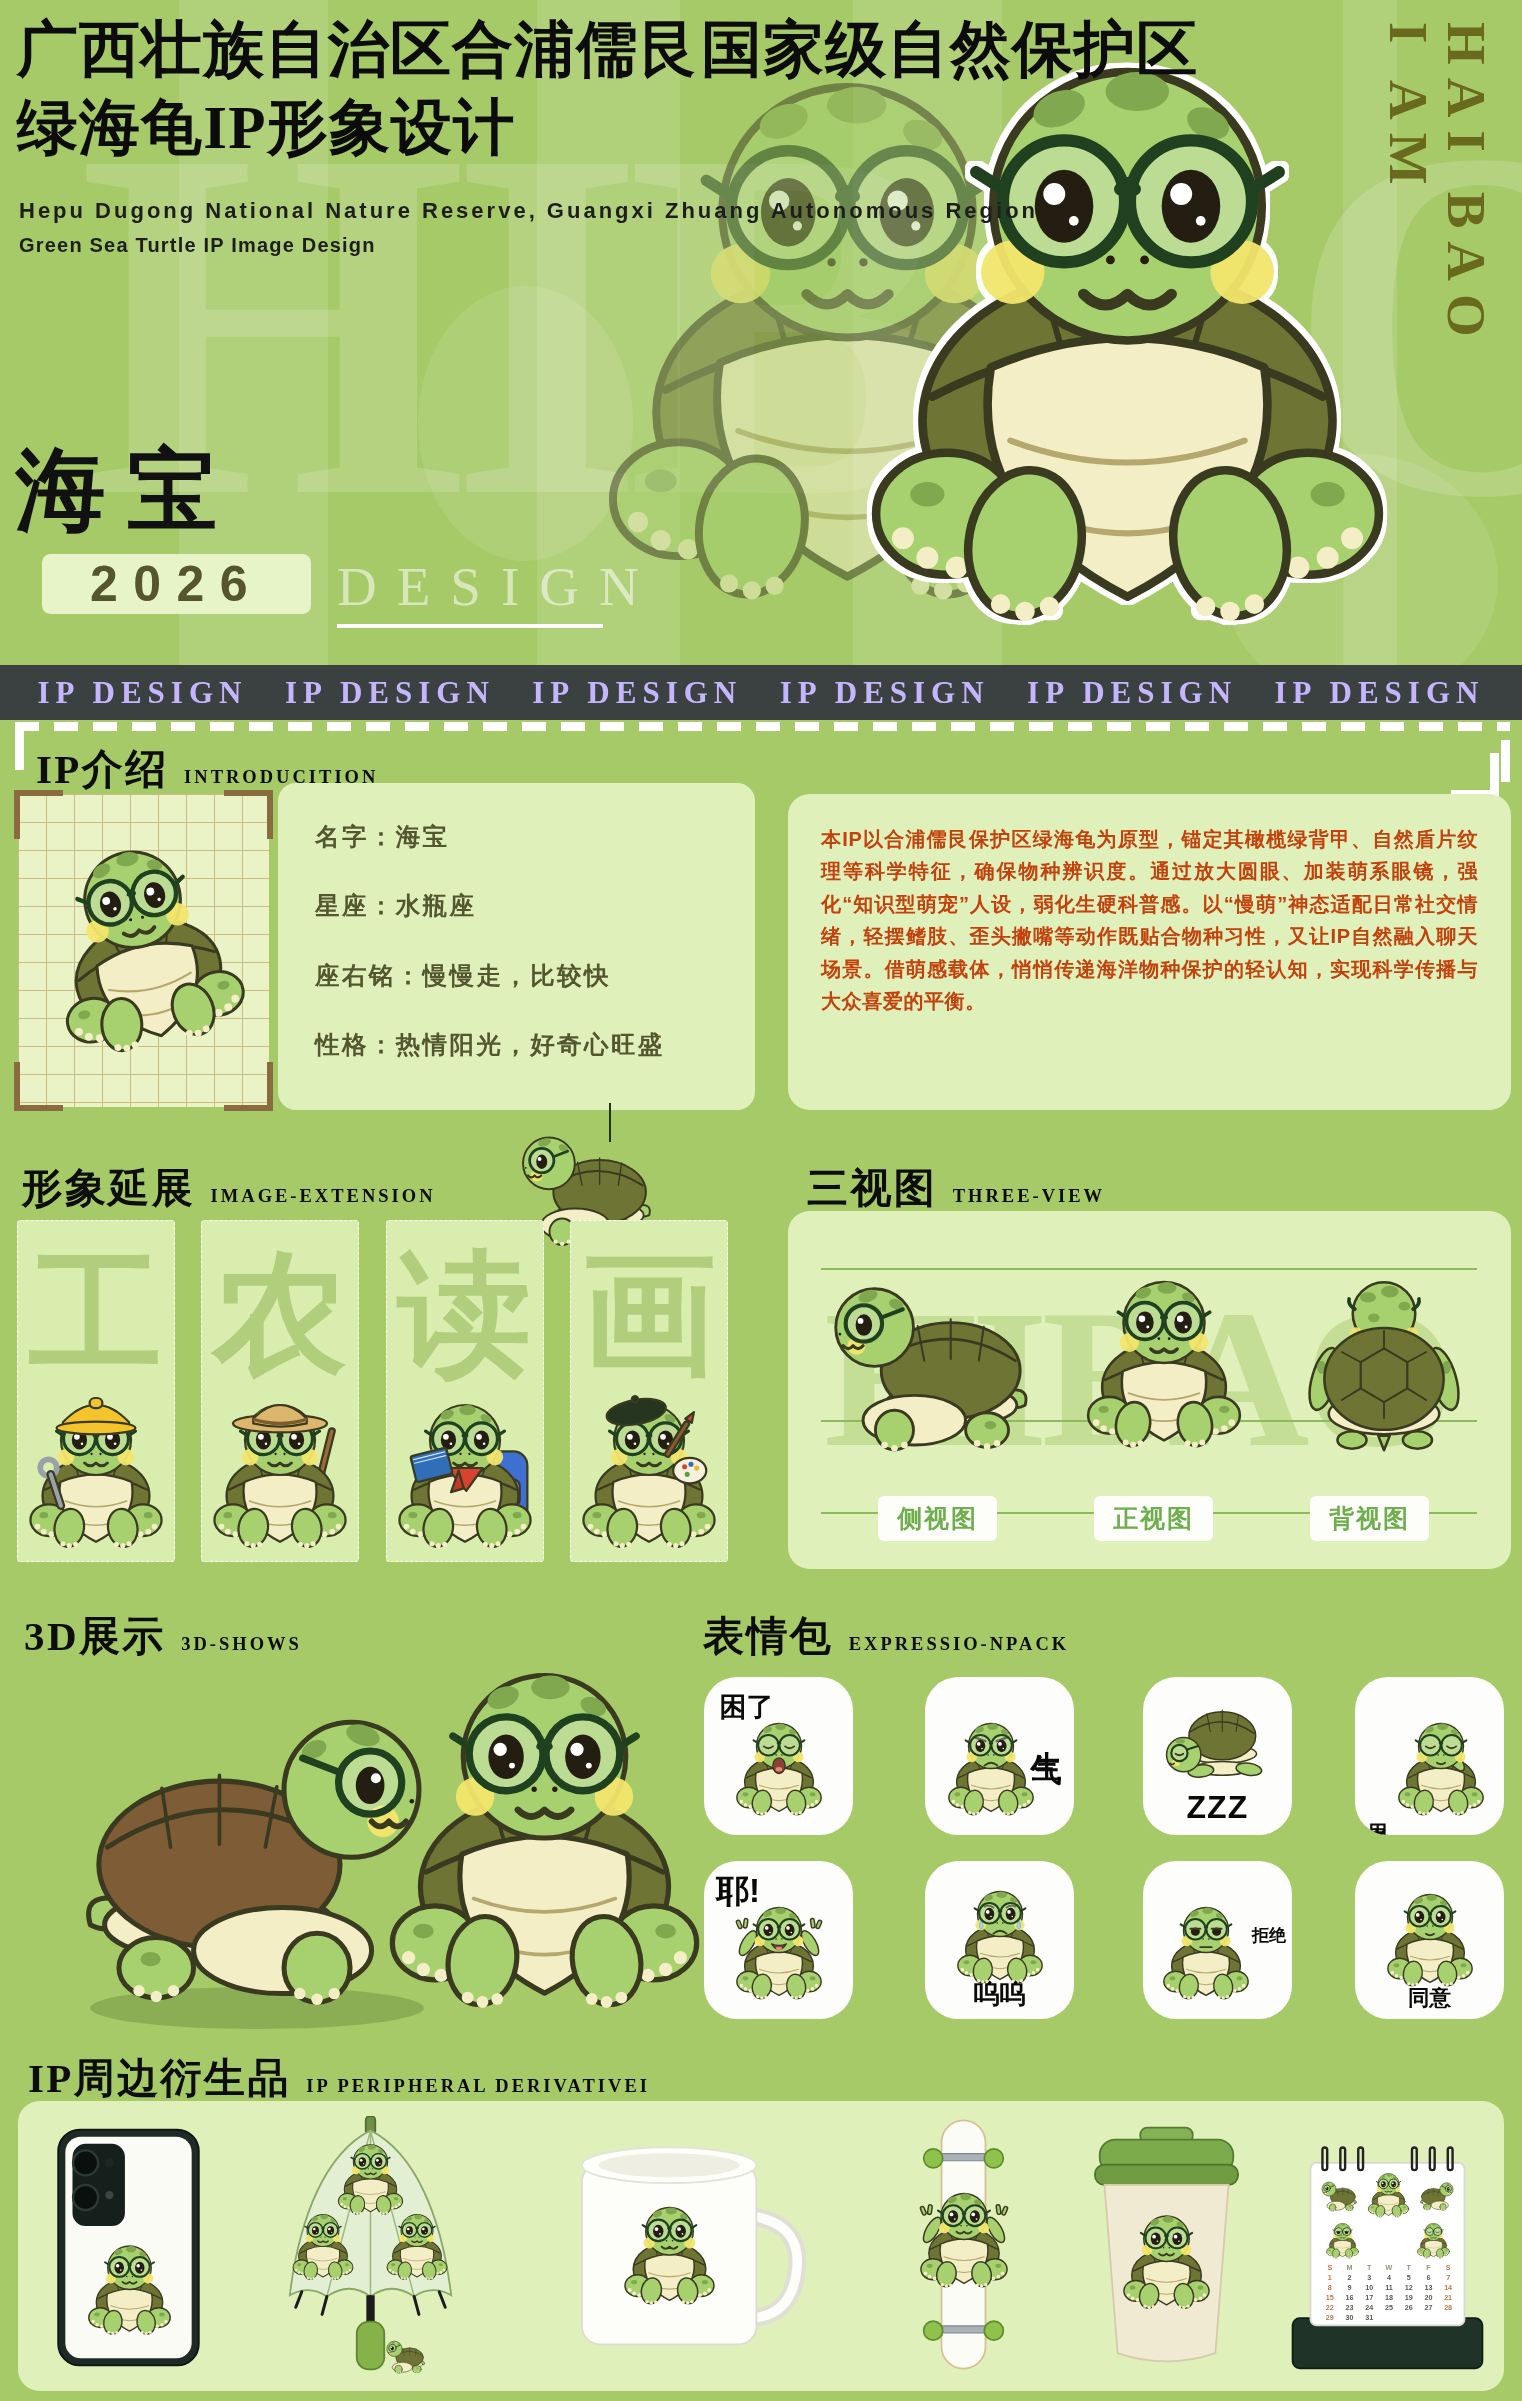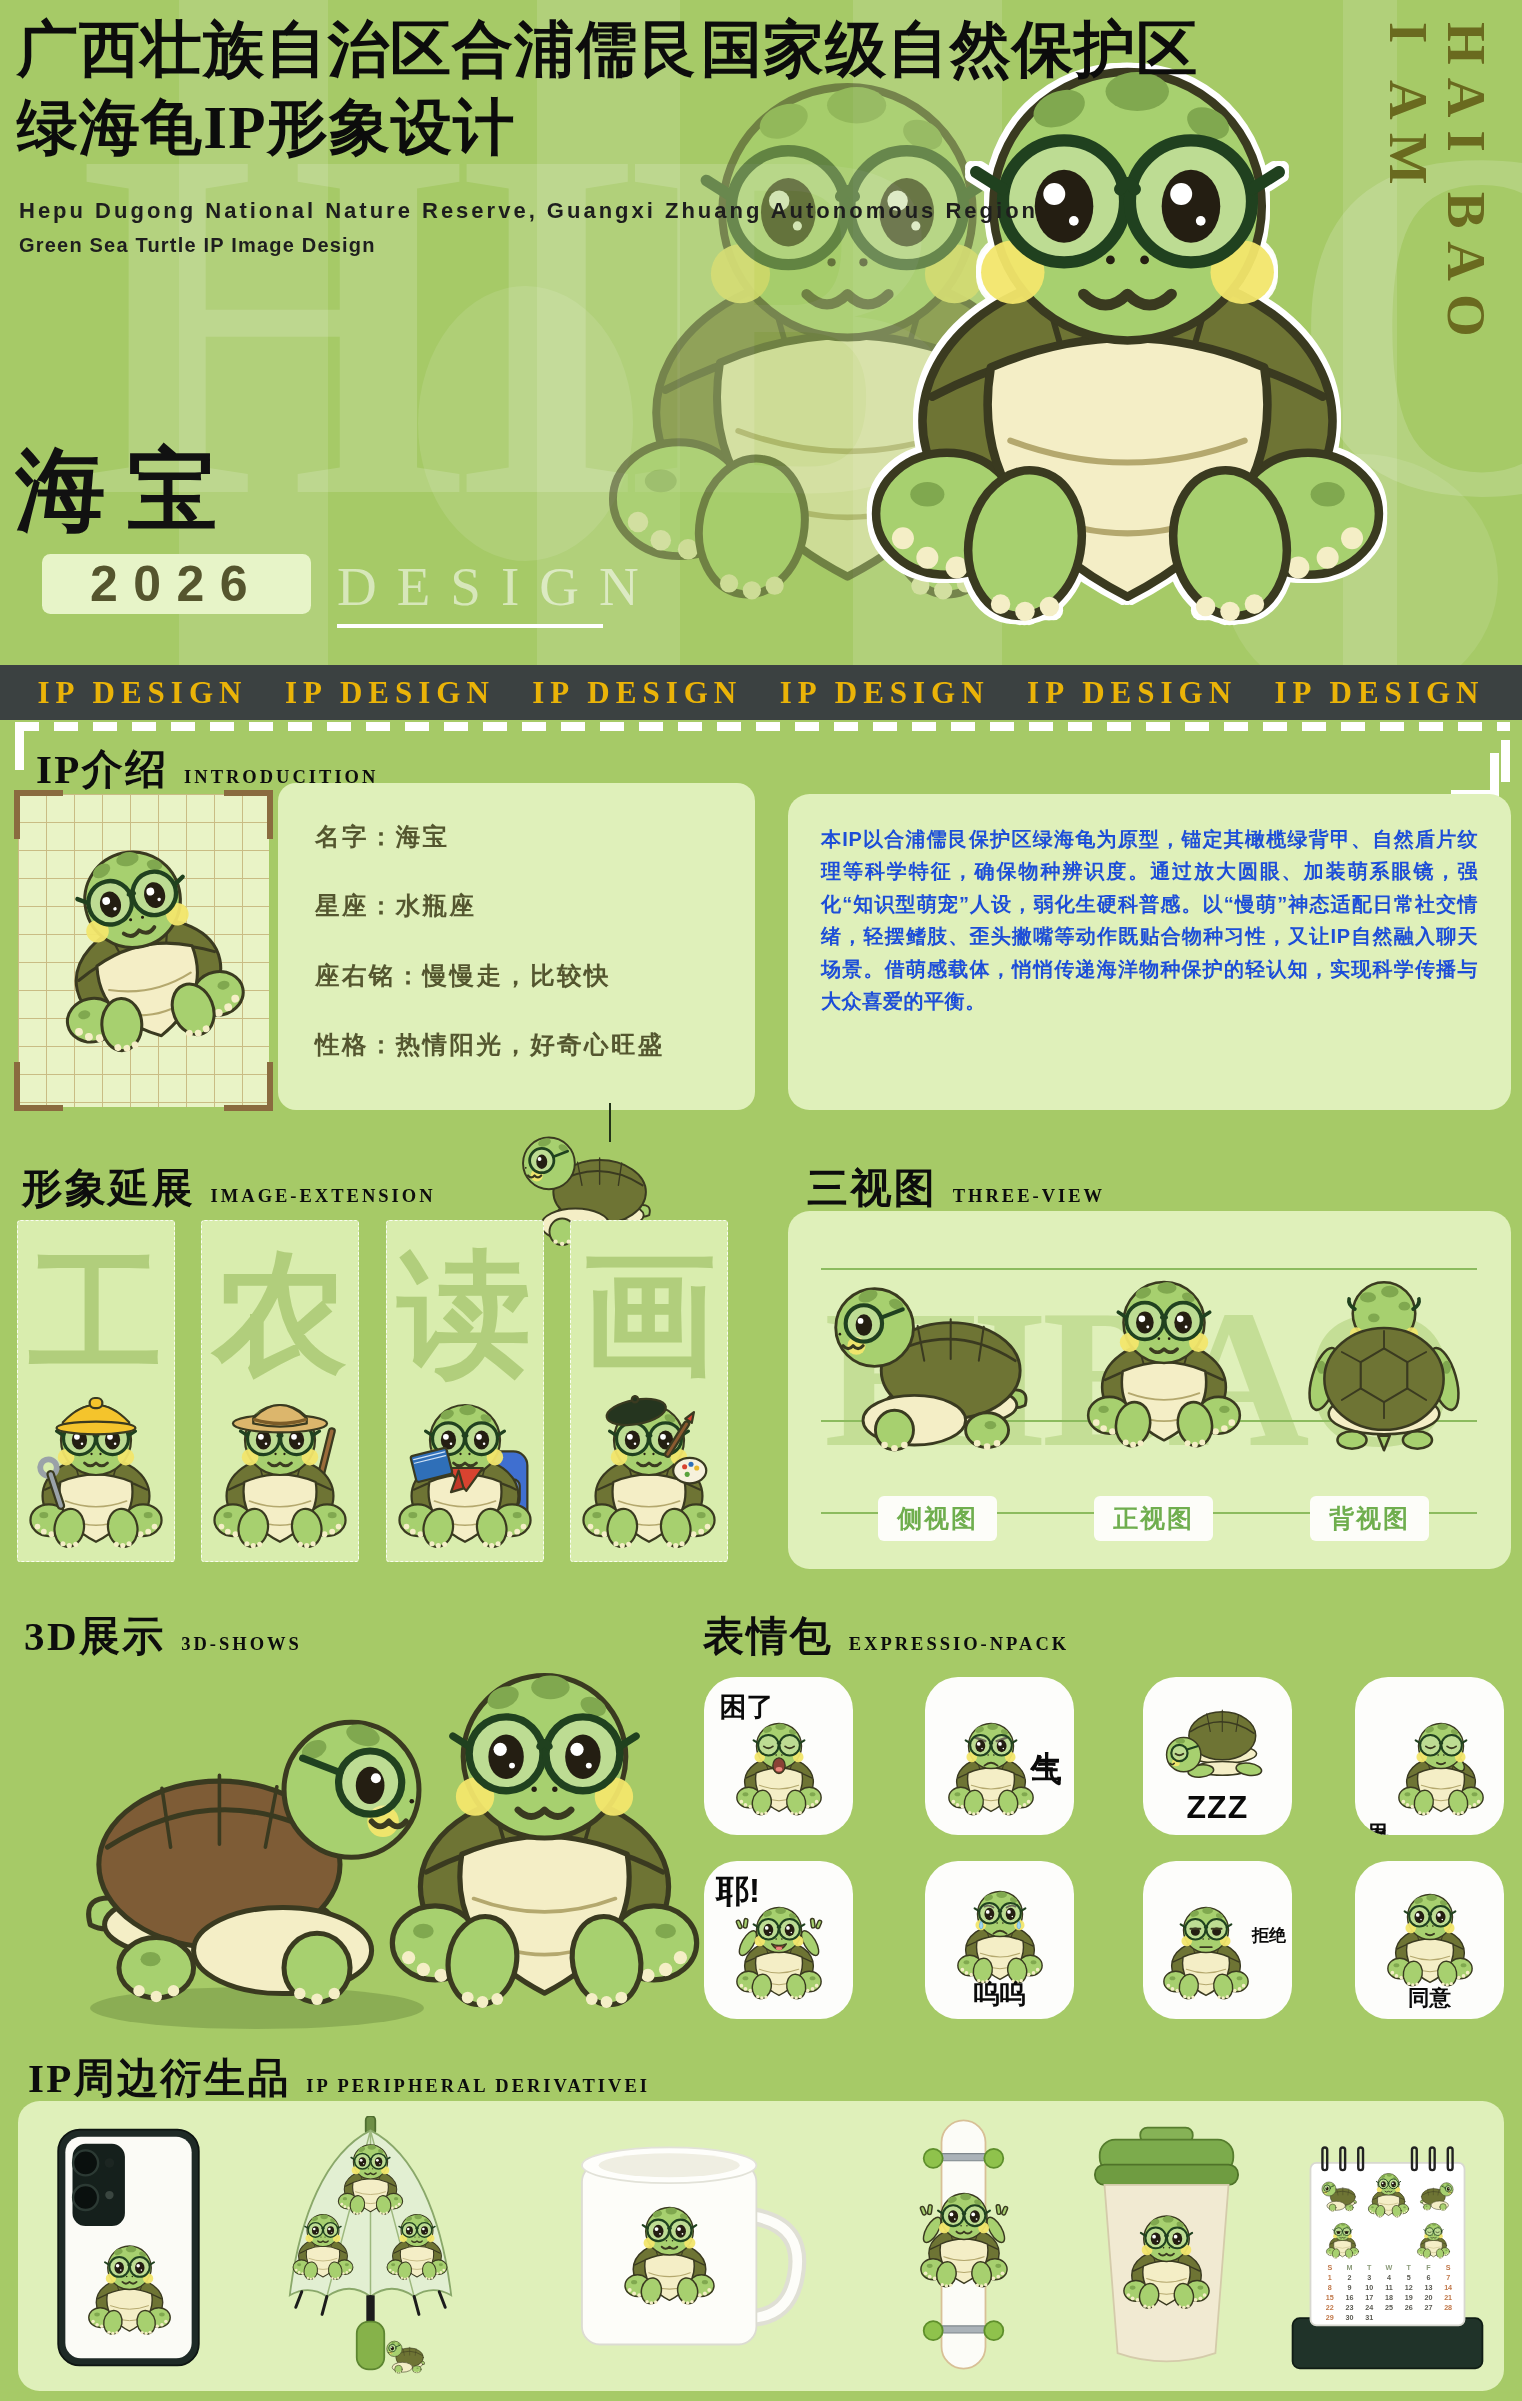--- a/index.html
+++ b/index.html
@@ -26,21 +26,21 @@
   .side-text{position:absolute;right:27.5px;top:21.5px;writing-mode:vertical-lr;
           font:900 55px "Liberation Serif",serif;color:#6a6a1f;letter-spacing:13px;line-height:1.05;
           white-space:pre-line;}
   .tsl svg{width:100%;height:100%;display:block;}
   .outlined{filter:drop-shadow(4.2px 0 0 #fff) drop-shadow(-4.2px 0 0 #fff)
            drop-shadow(0 4.2px 0 #fff) drop-shadow(0 -4.2px 0 #fff);}
   .ghost{opacity:.5;}
   
   .banner{position:absolute;left:0;top:665px;width:1522px;height:55px;background:#3b4141;
           display:flex;align-items:center;justify-content:space-evenly;}
-  .banner-item{font:700 31px "Liberation Serif",serif;color:#eab308;letter-spacing:6px;white-space:nowrap;}
+  .banner-item{font:700 31px "Liberation Serif",serif;color:#c4b5fd;letter-spacing:6px;white-space:nowrap;}
   .dash-line{position:absolute;left:15px;top:722px;width:1495px;height:9px;
           background:repeating-linear-gradient(90deg,#fff 0 24px,transparent 24px 39px);}
   .dash-cap{position:absolute;background:#fff;}
   
   .sec-head{position:absolute;white-space:nowrap;}
   .sec-head .zh{font:900 41px "Liberation Serif",serif;color:#0d0d0d;letter-spacing:2.4px;}
   .sec-head .en{font:700 18.5px "Liberation Serif",serif;color:#0d0d0d;letter-spacing:3px;margin-left:15.5px;}
   
   .grid-panel{position:absolute;left:18px;top:794px;width:251px;height:313px;background:#e9f3c6;
       background-image:linear-gradient(#c9bc84 0.9px,transparent 0.9px),
@@ -50,21 +50,21 @@
   .c-tl{border-top:6.6px solid #8a6b3f;border-left:6.6px solid #8a6b3f;}
   .c-tr{border-top:6.6px solid #8a6b3f;border-right:6.6px solid #8a6b3f;}
   .c-bl{border-bottom:6.6px solid #8a6b3f;border-left:6.6px solid #8a6b3f;}
   .c-br{border-bottom:6.6px solid #8a6b3f;border-right:6.6px solid #8a6b3f;}
   .info-panel{position:absolute;left:278px;top:783px;width:477px;height:327px;background:#dff0ba;
       border-radius:18px;display:flex;flex-direction:column;justify-content:space-evenly;
       padding:0 0 12px 37px;box-sizing:border-box;}
   .info-line{font:800 24.5px "Liberation Sans",sans-serif;color:#54562f;letter-spacing:2.4px;}
   .stmt-panel{position:absolute;left:788px;top:794px;width:723px;height:316px;background:#dff0ba;
       border-radius:21.5px;box-sizing:border-box;padding:29px 33px;}
-  .stmt-par{font:800 20px "Liberation Sans",sans-serif;color:#1d4ed8;line-height:1.62;
+  .stmt-par{font:800 20px "Liberation Sans",sans-serif;color:#c2410c;line-height:1.62;
       text-align:justify;letter-spacing:0.6px;}
   .stmt-corner{position:absolute;left:1451px;top:753px;width:39px;height:37px;
       border-right:9px solid #fff;border-bottom:9px solid #fff;}
   
   .ext-card{position:absolute;top:1220px;width:156px;height:340px;background:#d9edae;
       border:1.8px dashed rgba(255,255,255,.85);border-radius:3.6px;overflow:hidden;}
   .ext-wm{position:absolute;left:0;right:0;top:3.6px;text-align:center;
       font:700 134px "Liberation Serif",serif;color:rgba(150,185,90,.6);}
   .ext-turtle{position:absolute;left:50%;transform:translateX(-50%);bottom:6px;width:140px;height:160px;}
   .charm-string{position:absolute;background:#223318;width:2.4px;}

